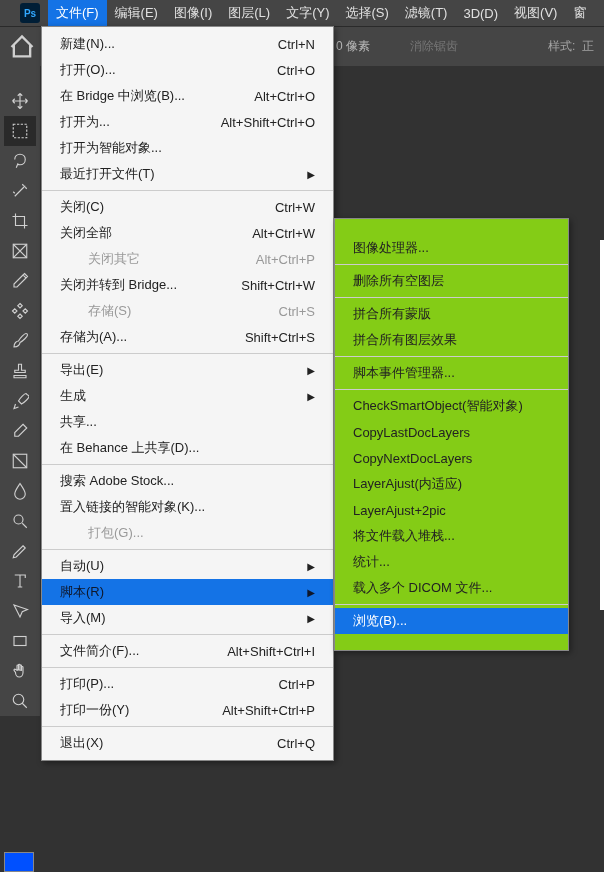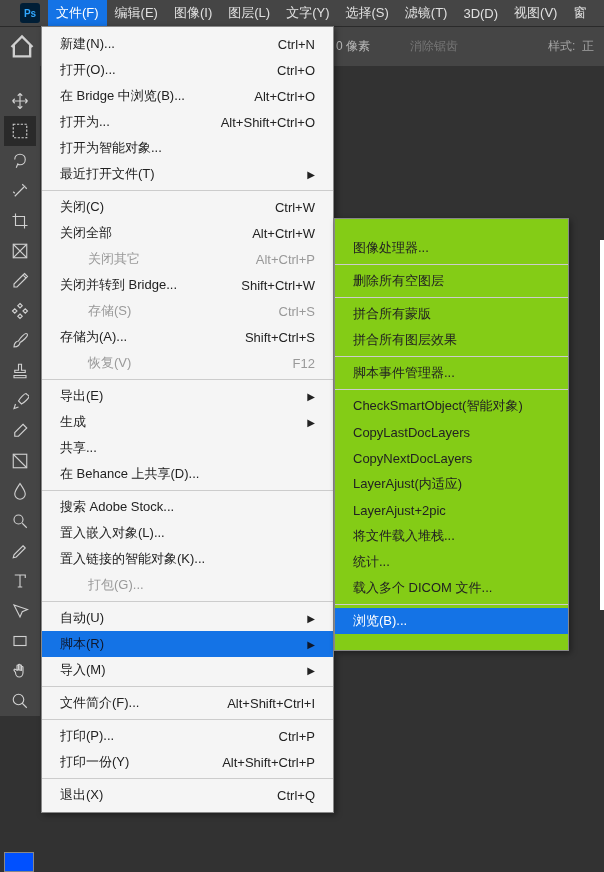--- a/index.html
+++ b/index.html
@@ -217,45 +217,38 @@
       <span>Shift+Ctrl+W</span>
     </div>
     <div class="dropdown-item disabled">
       <span>存储(S)</span>
       <span>Ctrl+S</span>
     </div>
     <div class="dropdown-item">
       <span>存储为(A)...</span>
       <span>Shift+Ctrl+S</span>
     </div>
-    <div class="dropdown-item disabled">
-      <span>恢复(V)</span>
-      <span>F12</span>
-    </div>
     <div class="separator"></div>
     <div class="dropdown-item">
       <span>导出(E)</span>
       <span class="arrow">▶</span>
     </div>
     <div class="dropdown-item">
       <span>生成</span>
       <span class="arrow">▶</span>
     </div>
     <div class="dropdown-item">
       <span>共享...</span>
     </div>
     <div class="dropdown-item">
       <span>在 Behance 上共享(D)...</span>
     </div>
     <div class="separator"></div>
     <div class="dropdown-item">
       <span>搜索 Adobe Stock...</span>
-    </div>
-    <div class="dropdown-item">
-      <span>置入嵌入对象(L)...</span>
     </div>
     <div class="dropdown-item">
       <span>置入链接的智能对象(K)...</span>
     </div>
     <div class="dropdown-item disabled">
       <span>打包(G)...</span>
     </div>
     <div class="separator"></div>
     <div class="dropdown-item">
       <span>自动(U)</span>

